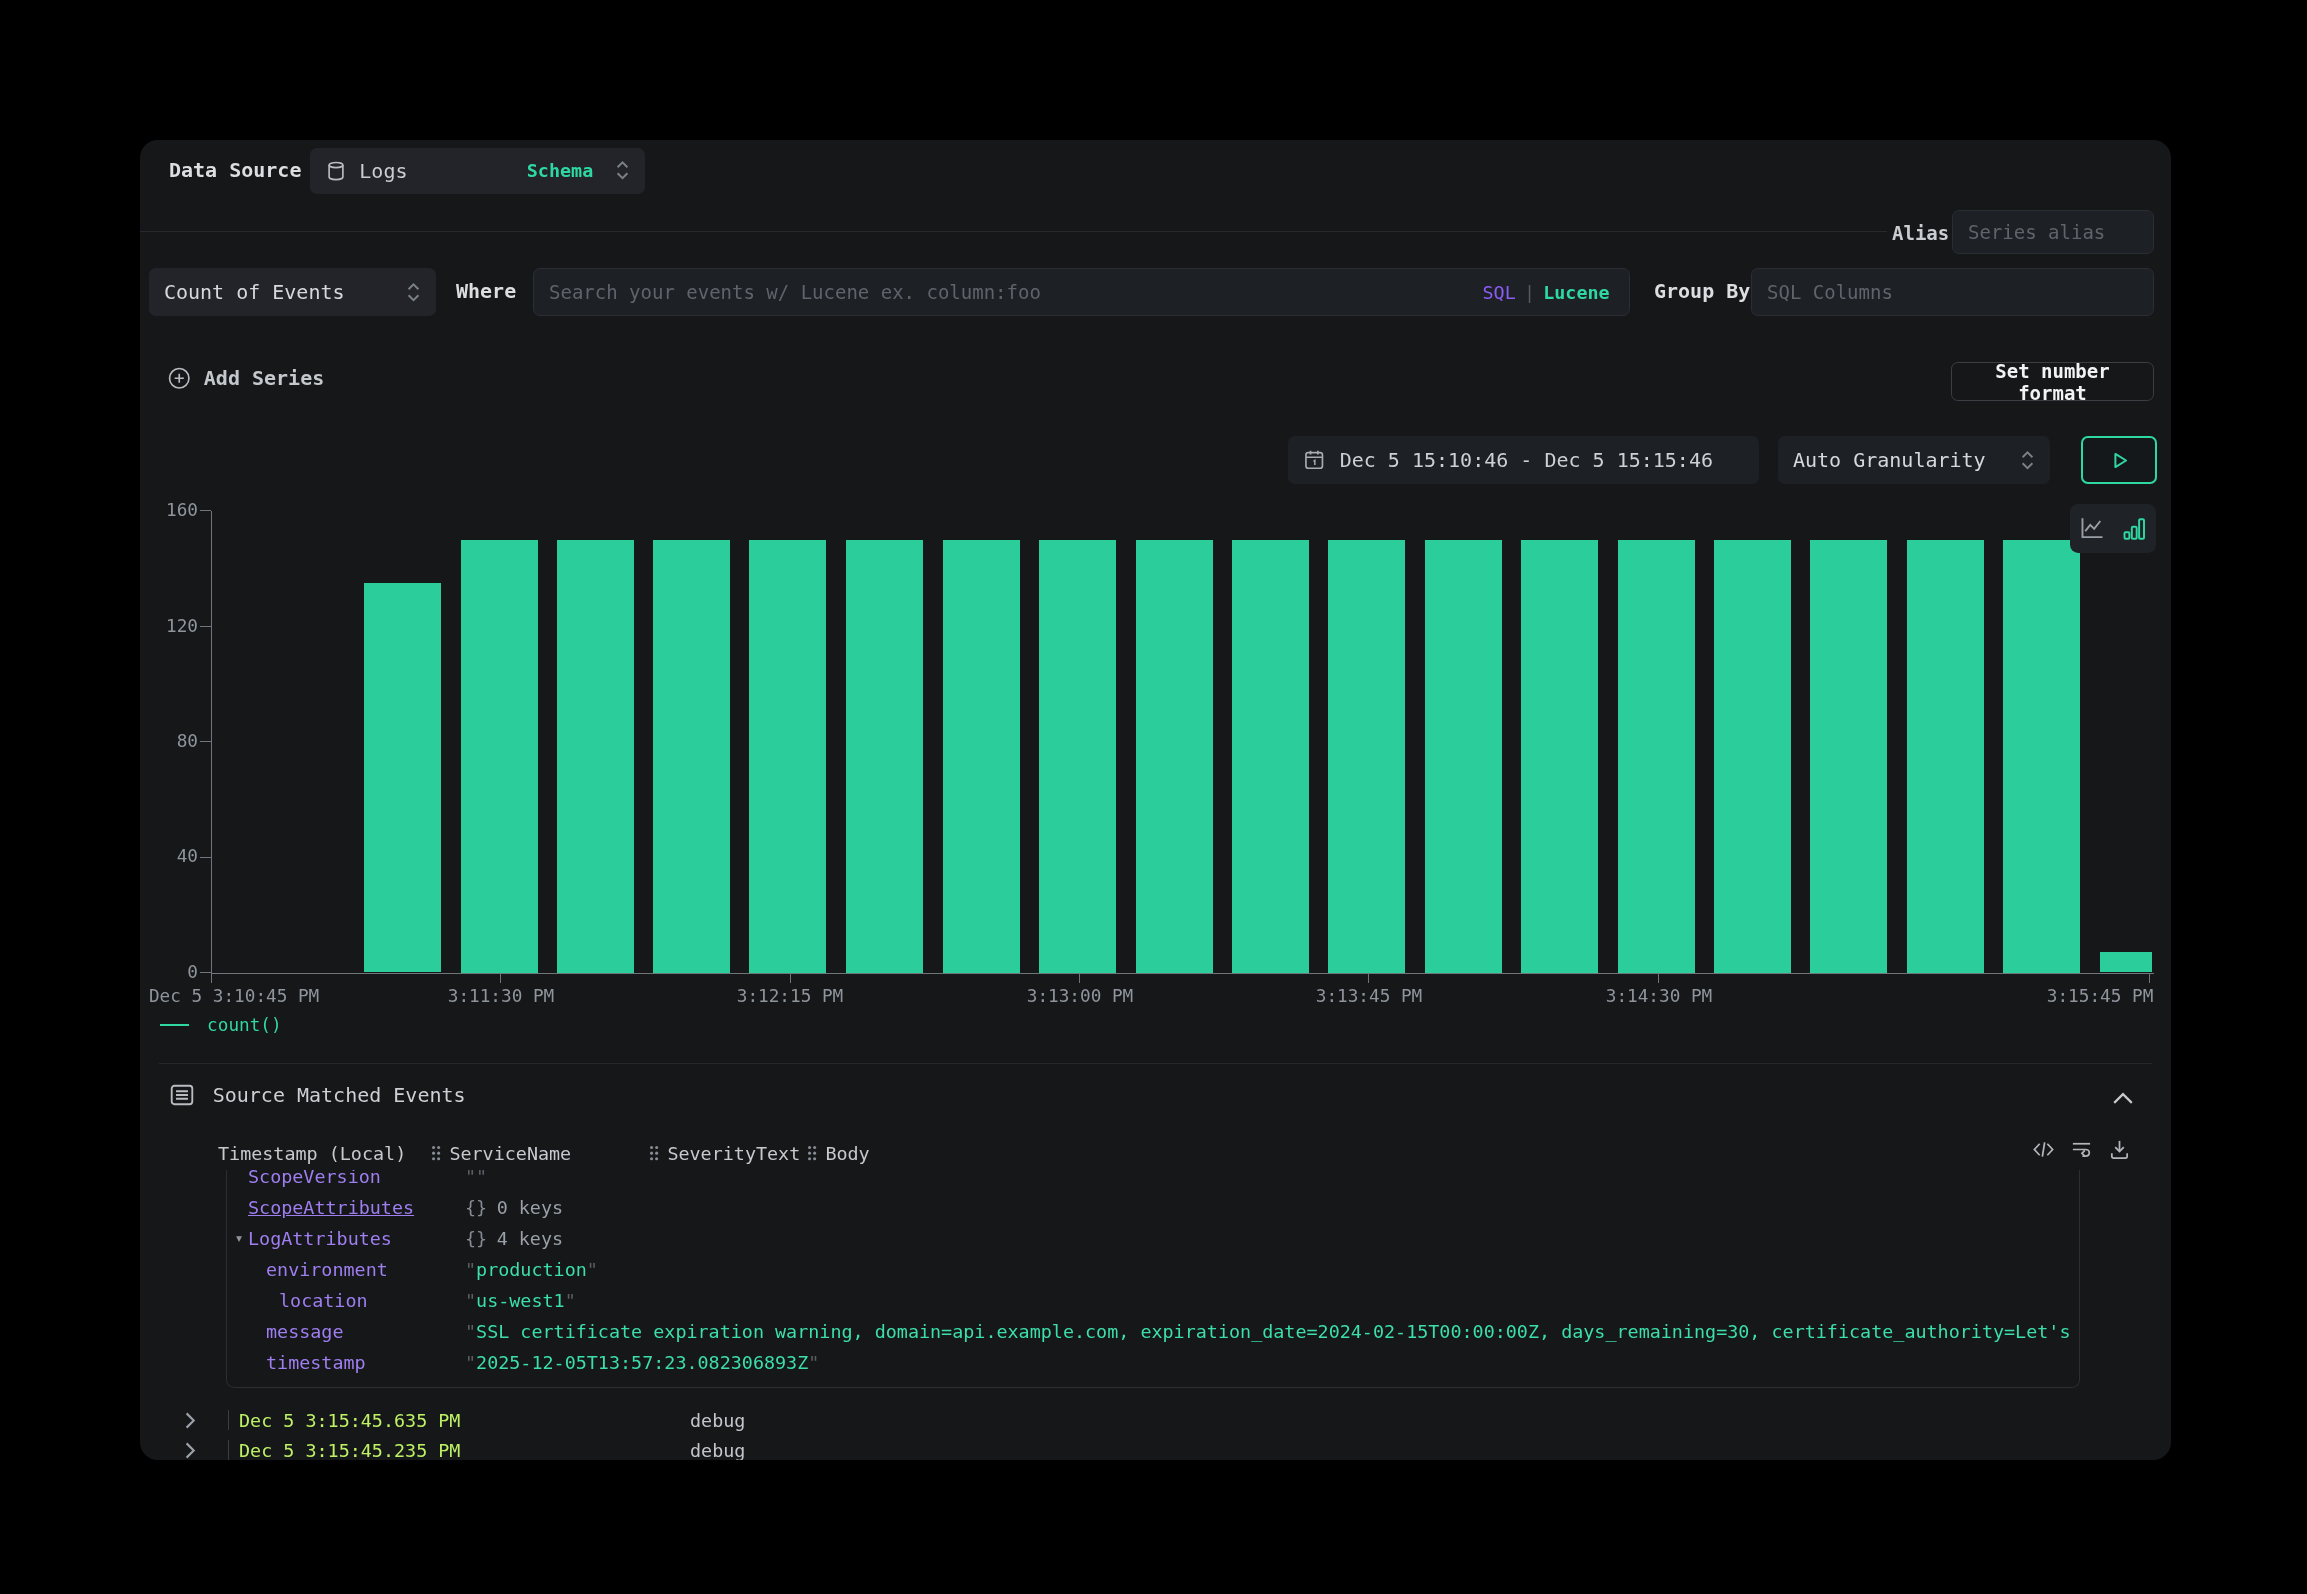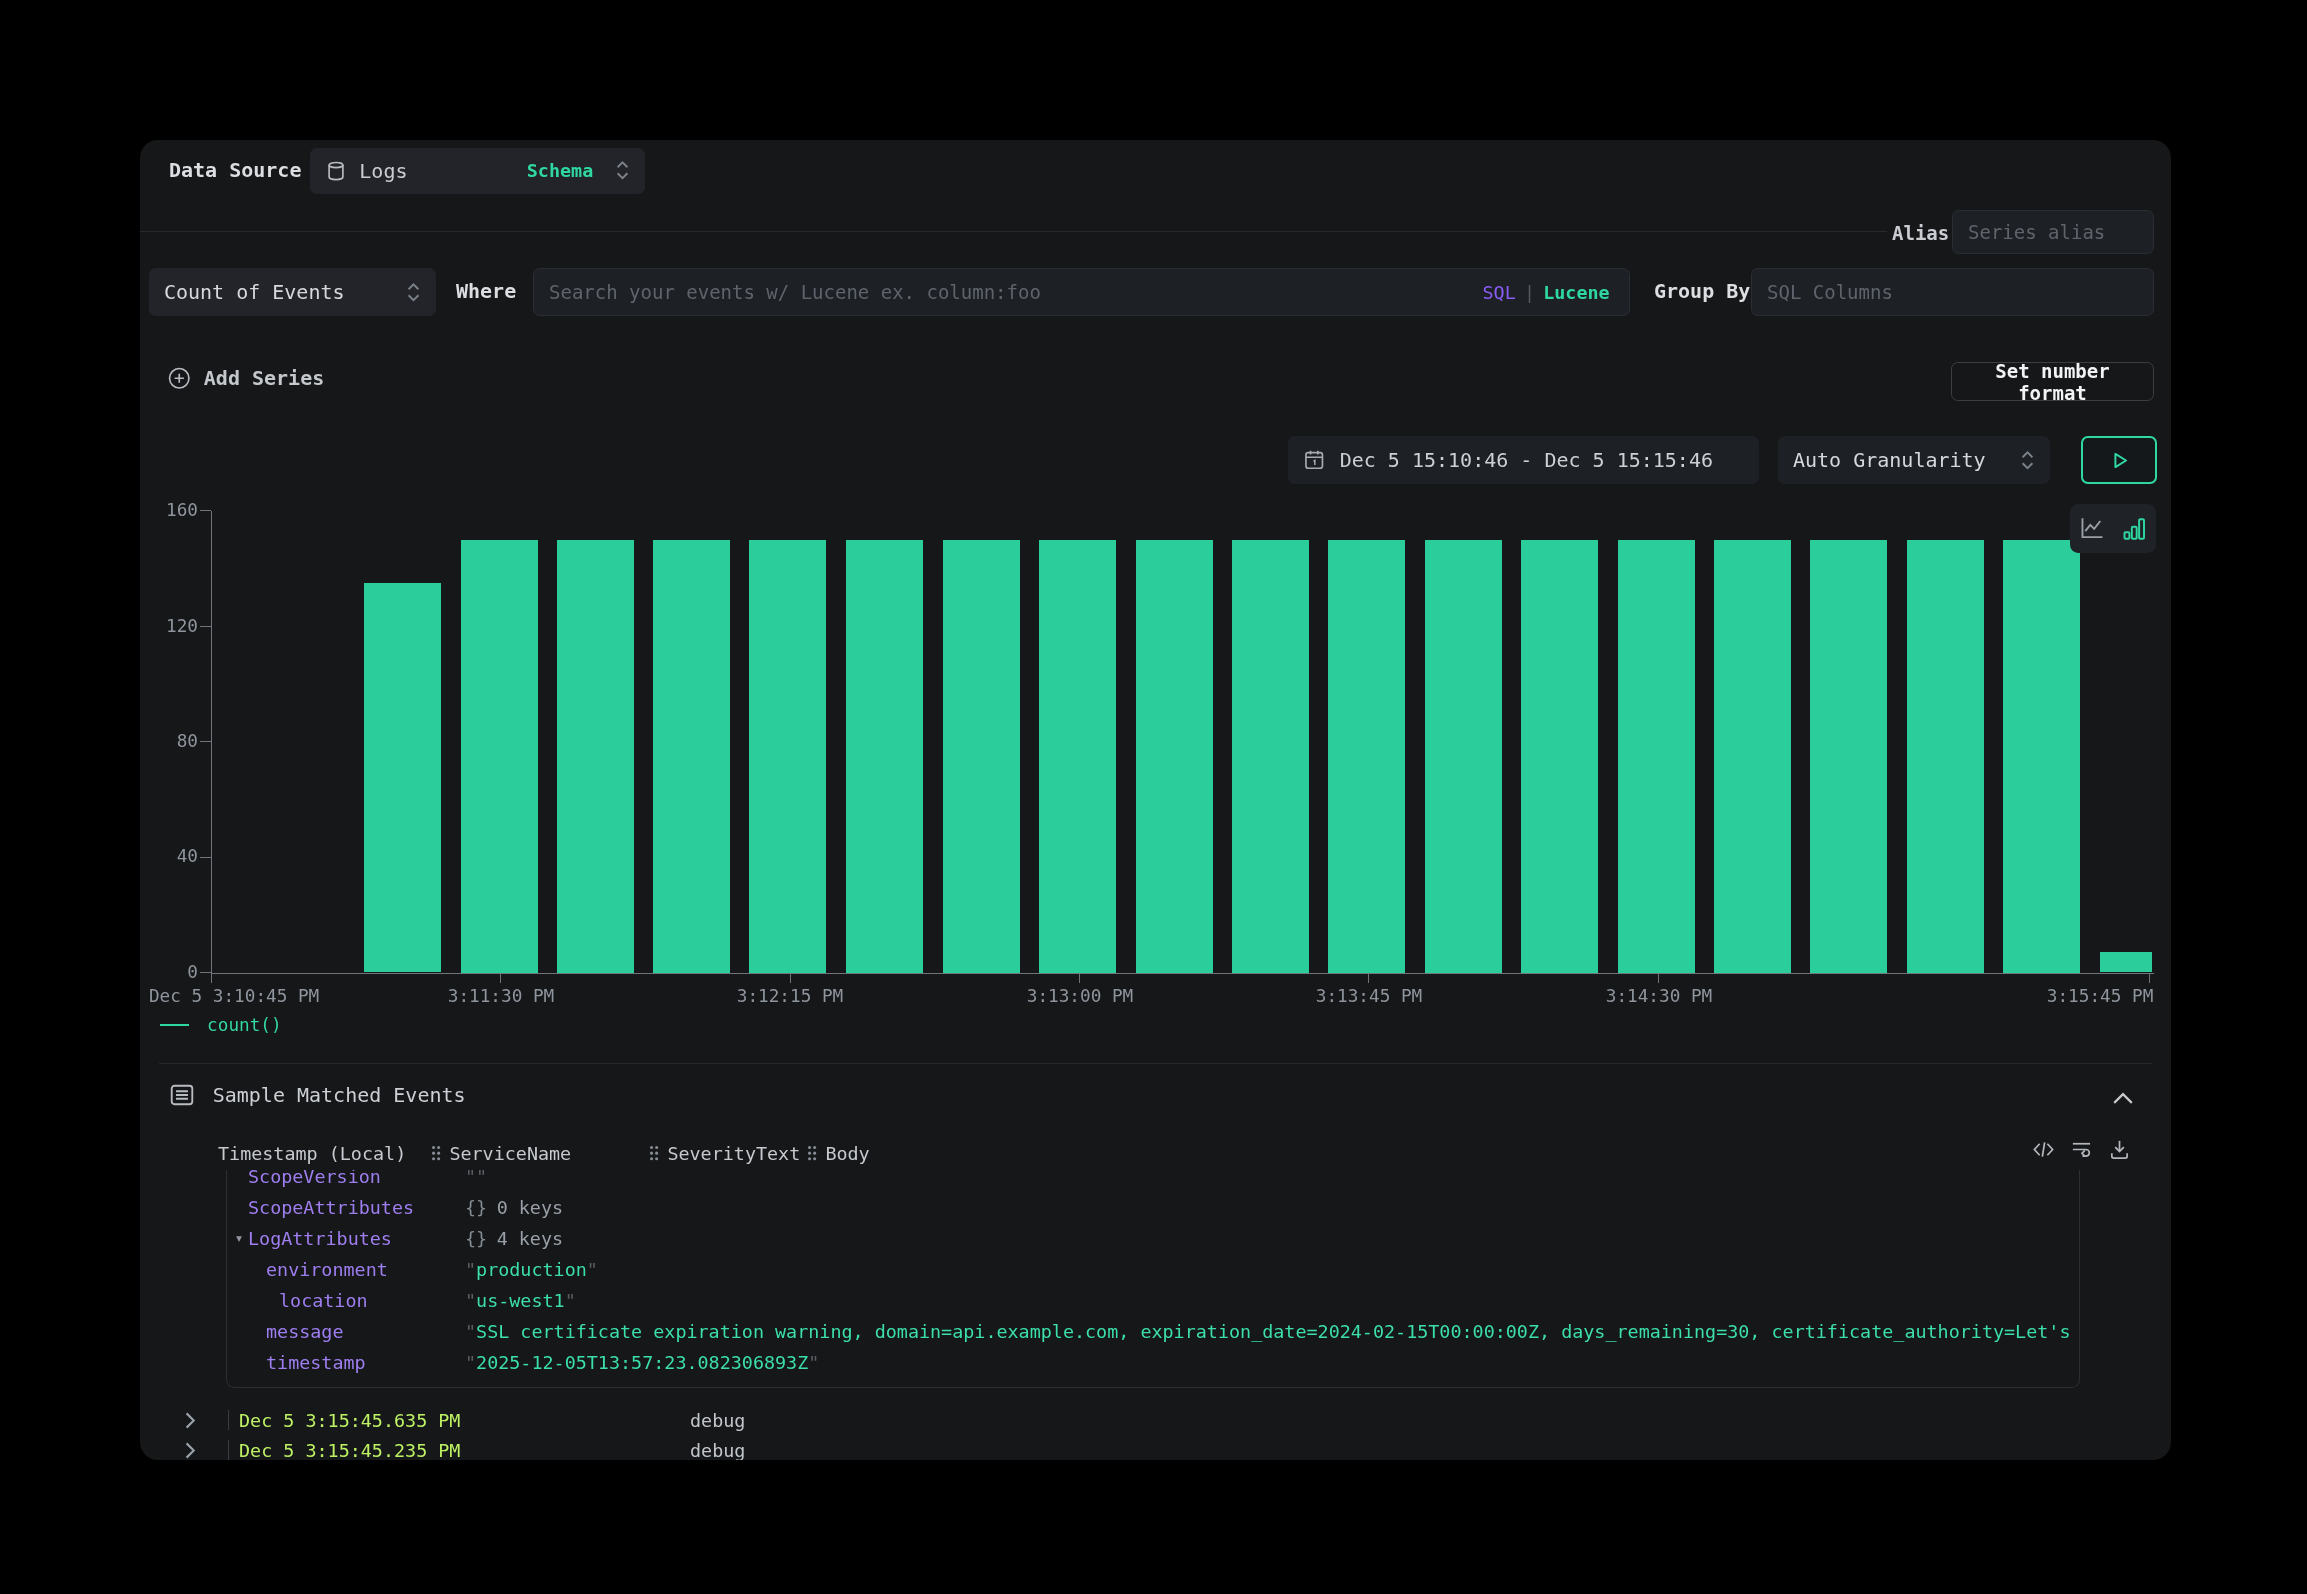--- a/index.html
+++ b/index.html
@@ -233,21 +233,21 @@
 
   <div class="abs divider" style="left:19px;top:923px;width:1993px;background:#24272b;"></div>
 
   <div class="abs ev-header" style="left:29px;top:942px;">
     <span>
       <svg width="26" height="26" viewBox="0 0 24 24" fill="none" stroke="#b9bdc2" stroke-width="1.7">
         <rect x="2.5" y="3.5" width="19" height="17" rx="2.5"></rect>
         <path d="M6.5 8.5h11M6.5 12h11M6.5 15.5h11"></path>
       </svg>
     </span>
-    <span>Sample Matched Events</span>
+    <span>Source Matched Events</span>
   </div>
   <span class="abs" style="left:1972px;top:951px;">
     <svg width="22" height="15" viewBox="0 0 20 12" fill="none" stroke="#c6cacd" stroke-width="2">
       <path d="M2 10 L10 2 L18 10"></path>
     </svg>
   </span>
 
   <div id="col-headers">
       <div class="abs colhead" style="left: 78px; top: 1000px; height: 27px;">
         <span>Timestamp (Local)</span>
@@ -317,21 +317,21 @@
     </span>
   </div>
 
   <div id="attr-panel" class="abs attr-panel" style="left:86px;top:1030px;width:1854px;height:218px;">
       <div style="position: relative; top: -9.5px;">
         <div class="attr-row">
           <div class="attr-key" style="margin-left: 21px;">ScopeVersion</div>
           <div class="attr-val"><span class="q">"</span><span class="sval"></span><span class="q">"</span></div>
         </div>
         <div class="attr-row">
-          <div class="attr-key" style="margin-left: 21px;">ScopeAttributes</div>
+          <div class="attr-key" style="margin-left: 21px; text-decoration: underline;">ScopeAttributes</div>
           <div class="attr-val"><span class="obraces">{}</span><span class="oval">0 keys</span></div>
         </div>
         <div class="attr-row">
           <div class="tri">▾</div>
           <div class="attr-key" style="margin-left: 21px;">LogAttributes</div>
           <div class="attr-val"><span class="obraces">{}</span><span class="oval">4 keys</span></div>
         </div>
         <div class="attr-row">
           <div class="attr-key" style="margin-left: 39px;">environment</div>
           <div class="attr-val"><span class="q">"</span><span class="sval">production</span><span class="q">"</span></div>

